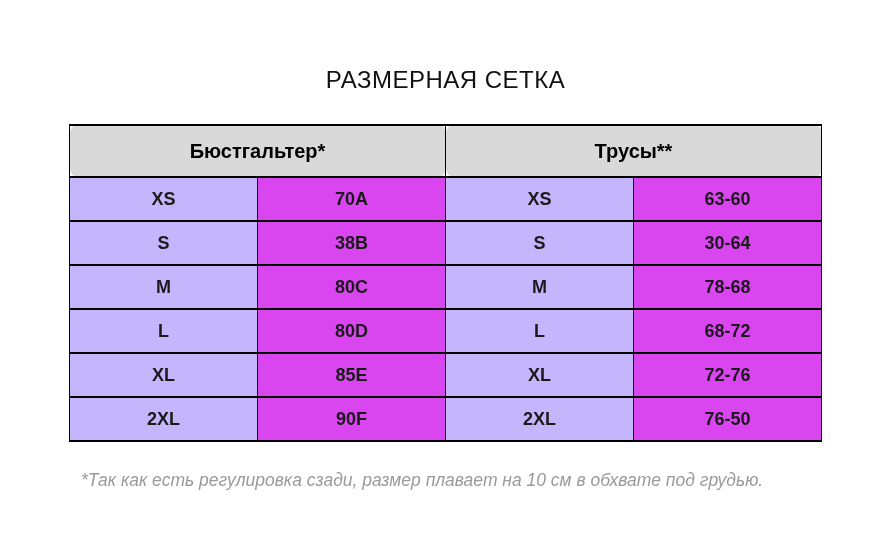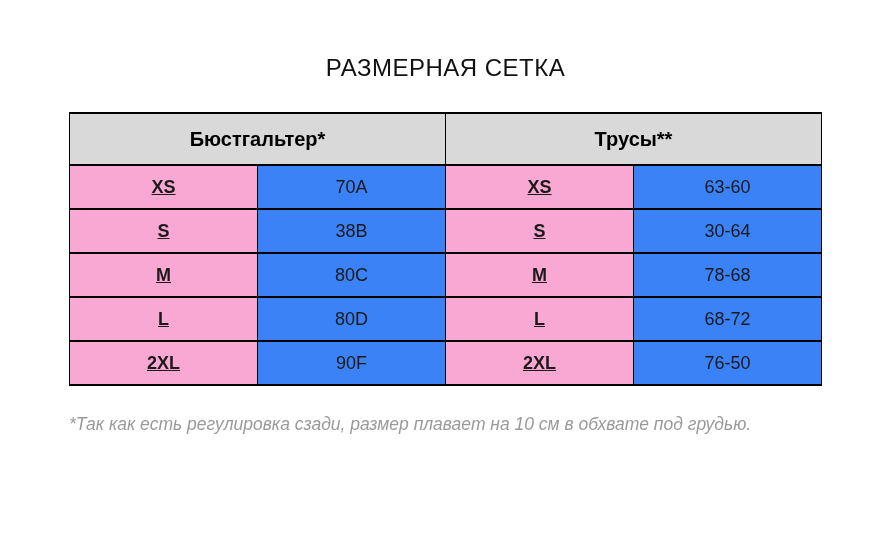--- a/index.html
+++ b/index.html
@@ -13,21 +13,21 @@
     font-family: "Liberation Sans", "DejaVu Sans", sans-serif;
     color: #1a1a1a;
     overflow: hidden;
   }
   .page {
     position: relative;
     width: 891px;
     height: 534px;
   }
   .title {
-    margin: 4px;
+    margin: 16px;
     padding-top: 50px;
     text-align: center;
     font-size: 24px;
     font-weight: normal;
     letter-spacing: 0.5px;
     color: #111111;
   }
   table.size-table {
     border-collapse: collapse;
     table-layout: fixed;
@@ -43,40 +43,40 @@
     text-align: center;
     vertical-align: middle;
     padding: 0;
   }
   table.size-table th {
     height: 50px;
     background: #d9d9d9;
     font-size: 20px;
     font-weight: bold;
     color: #000000;
+    border-radius: 8px;
   }
   table.size-table td {
     height: 42px;
     font-size: 18px;
   }
   td.size-cell {
-    background: #f9a8d4;
+    background: #c4b5fd;
     font-weight: bold;
     font-size: 17px;
-    text-decoration: underline;
   }
   td.value-cell {
-    background: #3b82f6;
-    font-weight: normal;
+    background: #d946ef;
+    font-weight: bold;
   }
   .footnotes {
     margin: 26px 0 0 69px;
   }
   .footnotes p {
-    margin: 0 0 7px 0;
+    margin: 0 0 7px 12px;
     font-style: italic;
     font-size: 17.5px;
     line-height: 24px;
     color: #9a9a9a;
   }
 </style>
 </head>
 <body>
 
 <div class="page">
@@ -109,20 +109,26 @@
         <td class="size-cell">M</td>
         <td class="value-cell">78-68</td>
       </tr>
       <tr>
         <td class="size-cell">L</td>
         <td class="value-cell">80D</td>
         <td class="size-cell">L</td>
         <td class="value-cell">68-72</td>
       </tr>
       <tr>
+        <td class="size-cell">XL</td>
+        <td class="value-cell">85E</td>
+        <td class="size-cell">XL</td>
+        <td class="value-cell">72-76</td>
+      </tr>
+      <tr>
         <td class="size-cell">2XL</td>
         <td class="value-cell">90F</td>
         <td class="size-cell">2XL</td>
         <td class="value-cell">76-50</td>
       </tr>
     </tbody>
   </table>
 
   <div class="footnotes">
     <p>*Так как есть регулировка сзади, размер плавает на 10 см в обхвате под грудью.</p>

